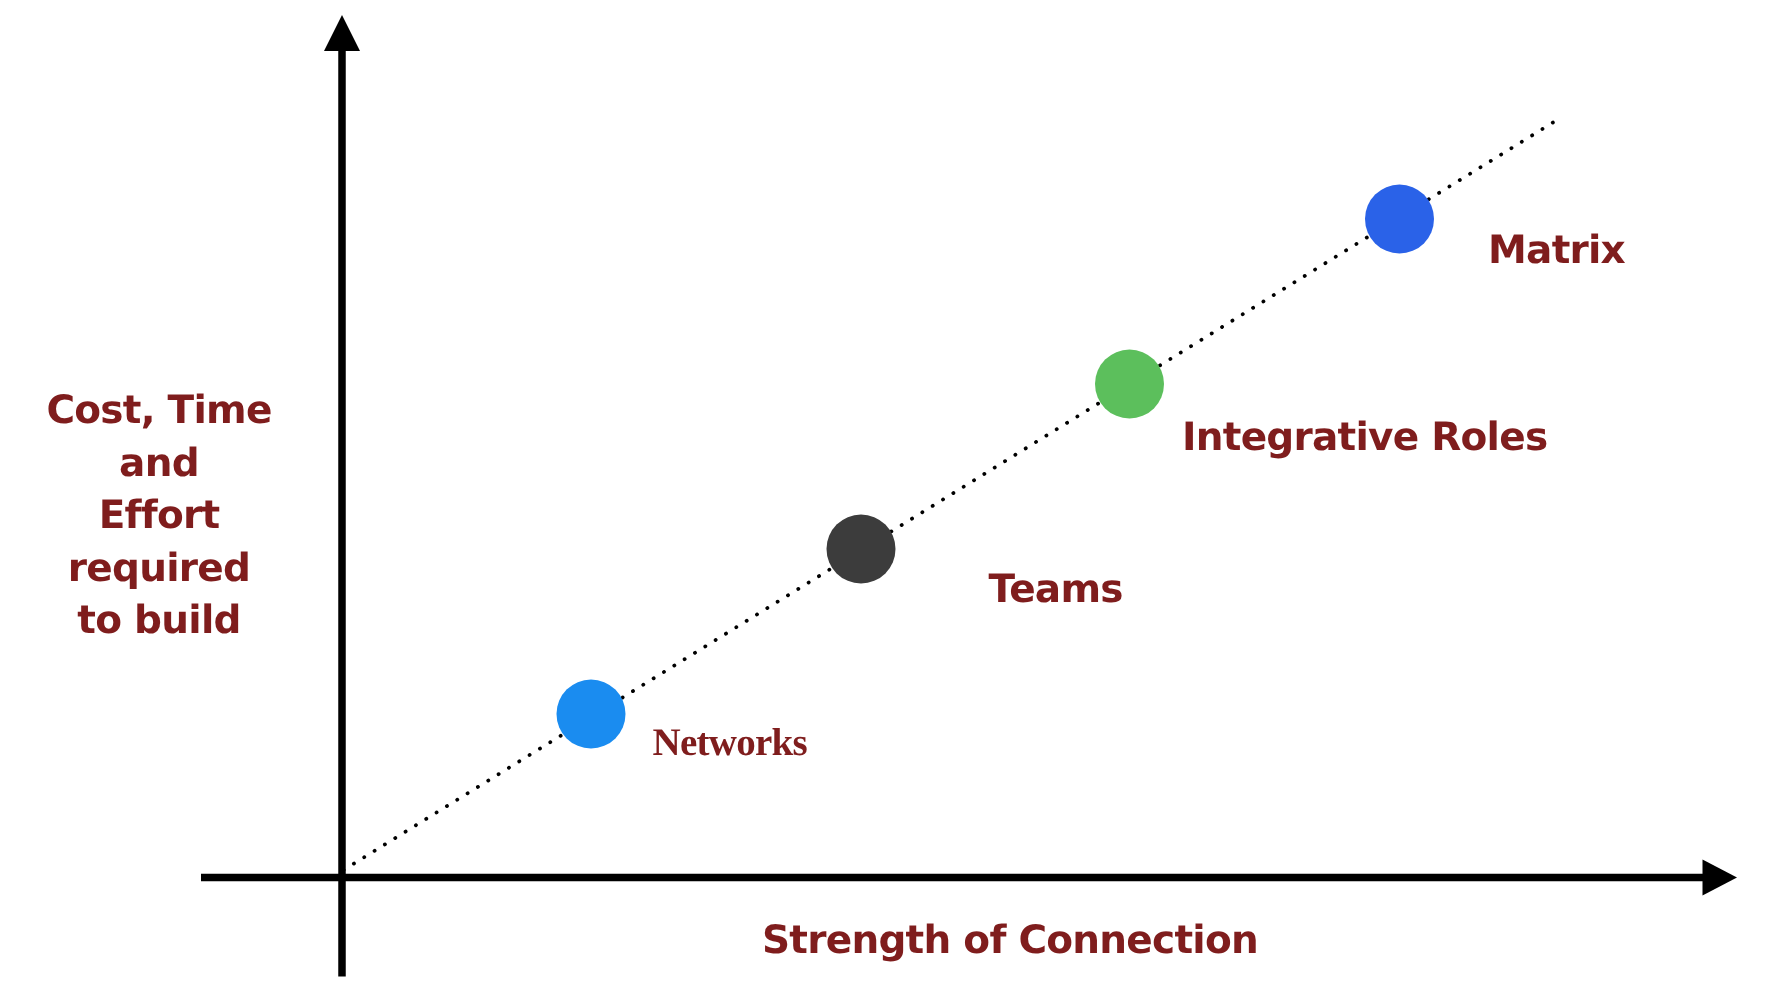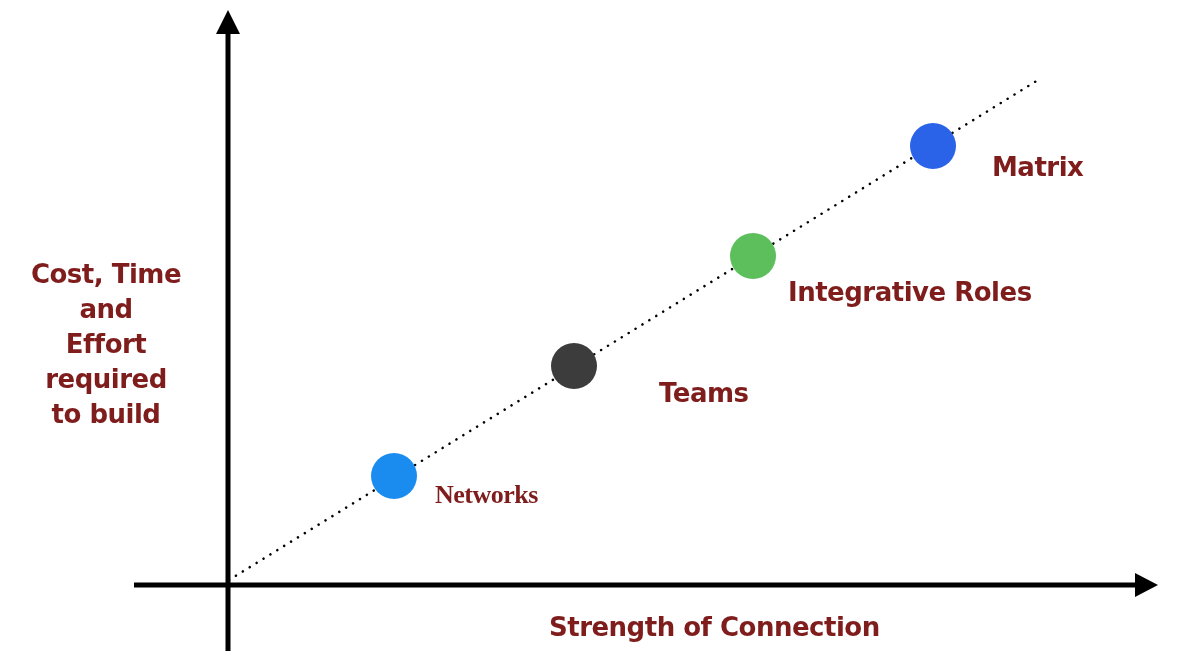--- a/index.html
+++ b/index.html
@@ -30,13 +30,13 @@
 </svg>
 
 <div class="lbl" style="left:435px; top:480px;font-family:Liberation Serif, serif;">Networks</div>
 <div class="lbl" style="left:637px; top:378px;margin-left:22px;">Teams</div>
 <div class="lbl" style="left:788px; top:252px;margin-top:25px;">Integrative Roles</div>
 <div class="lbl" style="left:992px; top:152px;">Matrix</div>
 
 <div class="lbl ylab" style="left:6px; top:257px; width:200px;">Cost, Time and
 Effort required
 to build</div>
-<div class="lbl" style="left:549px; top:612px;text-align:center;">Strength of Connection</div>
+<div class="lbl" style="left:508px; top:612px;text-align:center;">Strength of Connection</div>
 
 </body></html>

